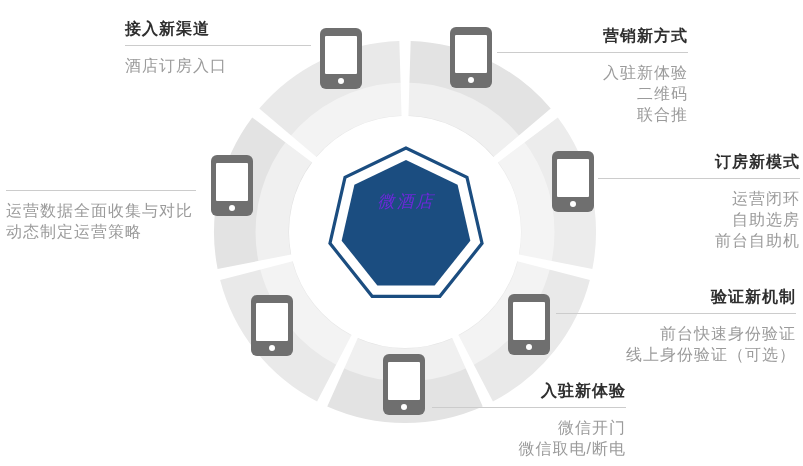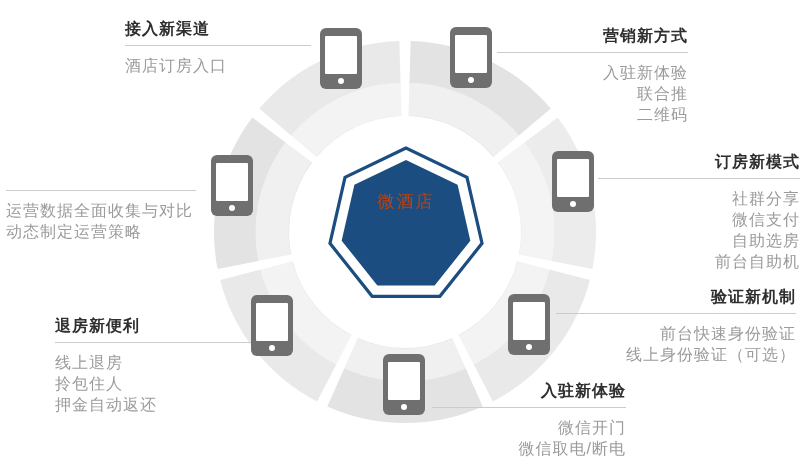--- a/index.html
+++ b/index.html
@@ -28,21 +28,21 @@
   #s1{left:125px;top:19px;width:186px}
   #s2{left:497px;top:26px;width:191px}
   #s3{left:598px;top:152px;width:202px}
   #s4{left:556px;top:287px;width:240px}
   #s5{left:432px;top:381px;width:194px}
   #s6{left:55px;top:316px;width:196px}
   #s7{left:6px;top:184px;width:190px}
   
   #center-label{
     position:absolute;left:326px;top:186px;width:160px;text-align:center;
-    color:#c2410c;font-size:17px;line-height:31px;letter-spacing:2px;
+    color:#6d28d9;font-size:17px;line-height:31px;letter-spacing:2px;font-style:italic;
   }
 </style>
 </head>
 <body>
 
 <div id="canvas" style="--phone: #6f6f6f; --divider: #cccccc; --title: #2f2f2f; --item: #9b9b9b;">
 
   <svg id="diagram-svg" viewBox="0 0 803 466" xmlns="http://www.w3.org/2000/svg">
       <path d="M550.7343147431351 108.53944149507159 A191 191 0 0 0 410.67091757484656 41.08420522686109 L408.4441174800115 116.0511403472036 A116 116 0 0 1 493.5087984827417 157.01871839491258 Z" fill="#e3e3e3"></path>
       <path d="M399.3384123377173 41.083928321520574 A191 191 0 0 0 259.2717188519623 108.5323197203476 L316.49486589962106 157.01439312858807 A116 116 0 0 1 401.56154885432045 116.05097217432663 Z" fill="#e9e9e9"></path>
@@ -92,54 +92,46 @@
   <div class="sec" id="s1">
     <div class="t">接入新渠道</div>
     <div class="d"></div>
     <div class="i">酒店订房入口</div>
   </div>
 
   <div class="sec ra" id="s2">
     <div class="t">营销新方式</div>
     <div class="d"></div>
     <div class="i">入驻新体验</div>
+    <div class="i">二维码</div>
     <div class="i">联合推</div>
-    <div class="i">二维码</div>
   </div>
 
   <div class="sec ra" id="s3">
     <div class="t">订房新模式</div>
     <div class="d"></div>
-    <div class="i">社群分享</div>
-    <div class="i">微信支付</div>
+    <div class="i">运营闭环</div>
     <div class="i">自助选房</div>
     <div class="i">前台自助机</div>
   </div>
 
   <div class="sec ra" id="s4">
     <div class="t">验证新机制</div>
     <div class="d"></div>
     <div class="i">前台快速身份验证</div>
     <div class="i">线上身份验证（可选）</div>
   </div>
 
   <div class="sec ra" id="s5">
     <div class="t">入驻新体验</div>
     <div class="d"></div>
     <div class="i">微信开门</div>
     <div class="i">微信取电/断电</div>
   </div>
 
-  <div class="sec" id="s6">
-    <div class="t">退房新便利</div>
-    <div class="d"></div>
-    <div class="i">线上退房</div>
-    <div class="i">拎包住人</div>
-    <div class="i">押金自动返还</div>
-  </div>
 
   <div class="sec" id="s7">
     <div class="d"></div>
     <div class="i">运营数据全面收集与对比</div>
     <div class="i">动态制定运营策略</div>
   </div>
 
 </div>
 
 </body></html>

